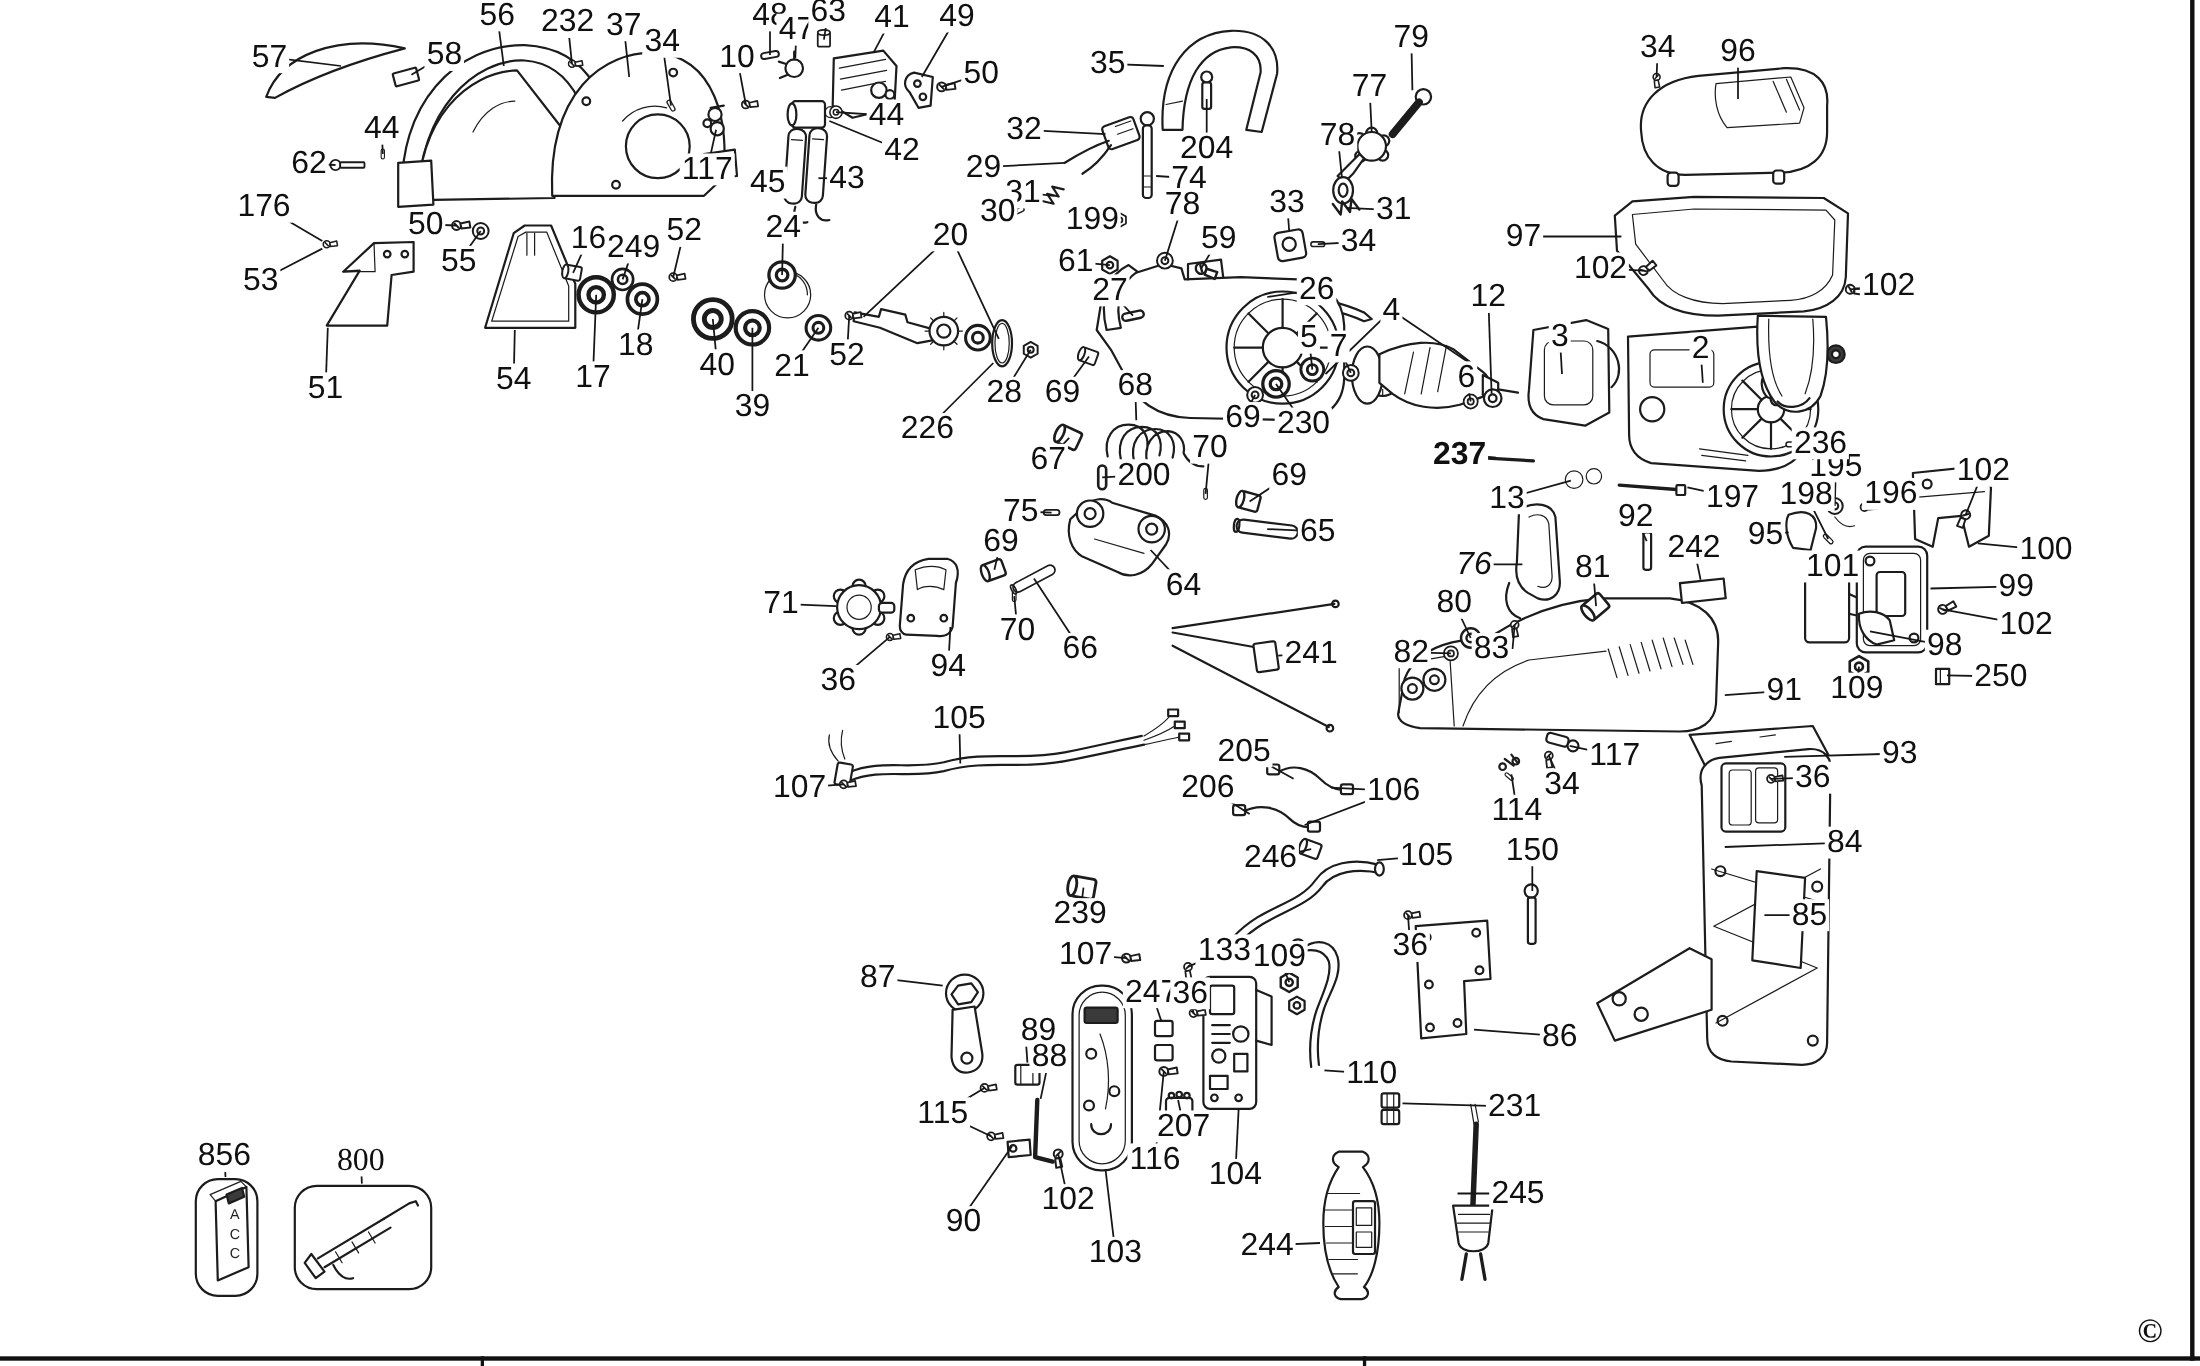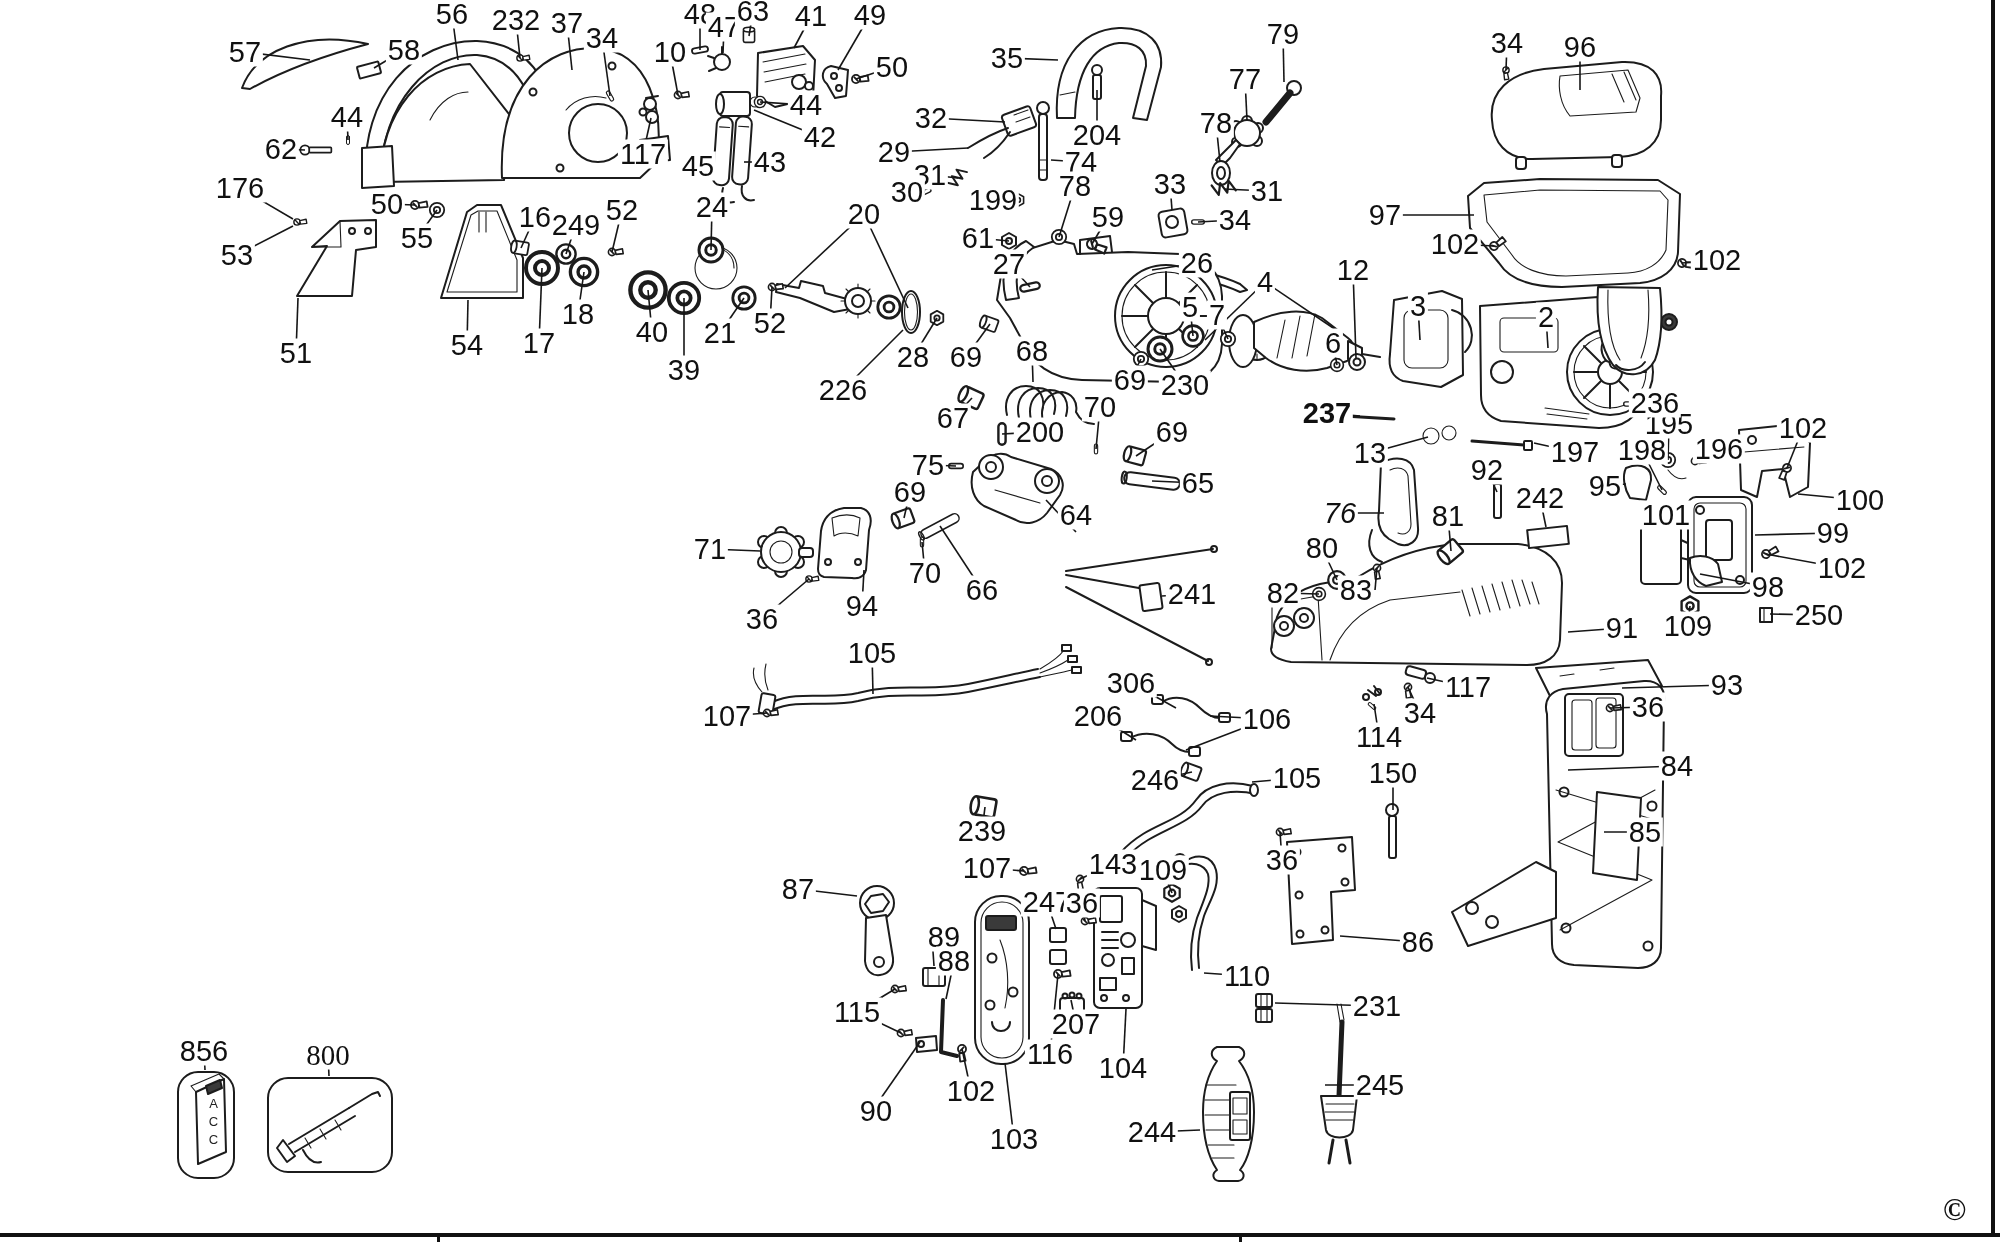--- a/index.html
+++ b/index.html
@@ -815,21 +815,21 @@
       <span class="lbl" style="left: 1130px; top: 380px;">69</span>
       <span class="lbl" style="left: 1185px; top: 385px;">230</span>
       <span class="lbl" style="left: 1100px; top: 407px;">70</span>
       <span class="lbl" style="left: 1172px; top: 432px;">69</span>
       <span class="lbl" style="left: 1198px; top: 483px;">65</span>
       <span class="lbl" style="left: 1040px; top: 432px;">200</span>
       <span class="lbl" style="left: 928px; top: 465px;">75</span>
       <span class="lbl" style="left: 910px; top: 492px;">69</span>
       <span class="lbl" style="left: 925px; top: 573px;">70</span>
       <span class="lbl" style="left: 982px; top: 590px;">66</span>
-      <span class="lbl" style="left: 1076px; top: 515px;">64</span>
+      <span class="lbl" style="left: 1076px; top: 532px;">64</span>
       <span class="lbl" style="left: 1327px; top: 413px; font-weight: bold;">237</span>
       <span class="lbl" style="left: 1370px; top: 453px;">13</span>
       <span class="lbl" style="left: 1575px; top: 452px;">197</span>
       <span class="lbl" style="left: 1487px; top: 470px;">92</span>
       <span class="lbl" style="left: 1540px; top: 498px;">242</span>
       <span class="lbl" style="left: 1669px; top: 424px;">195</span>
       <span class="lbl" style="left: 1642px; top: 450px;">198</span>
       <span class="lbl" style="left: 1719px; top: 449px;">196</span>
       <span class="lbl" style="left: 1655px; top: 403px;">236</span>
       <span class="lbl" style="left: 1605px; top: 486px;">95</span>
@@ -846,29 +846,29 @@
       <span class="lbl" style="left: 1448px; top: 516px;">81</span>
       <span class="lbl" style="left: 1322px; top: 548px;">80</span>
       <span class="lbl" style="left: 1283px; top: 593px;">82</span>
       <span class="lbl" style="left: 1356px; top: 590px; text-align: right;">83</span>
       <span class="lbl" style="left: 1192px; top: 594px;">241</span>
       <span class="lbl" style="left: 710px; top: 549px;">71</span>
       <span class="lbl" style="left: 862px; top: 606px;">94</span>
       <span class="lbl" style="left: 762px; top: 619px;">36</span>
       <span class="lbl" style="left: 872px; top: 653px;">105</span>
       <span class="lbl" style="left: 727px; top: 716px;">107</span>
-      <span class="lbl" style="left: 1131px; top: 683px;">306</span>
+      <span class="lbl" style="left: 1131px; top: 683px;">205</span>
       <span class="lbl" style="left: 1098px; top: 716px;">206</span>
       <span class="lbl" style="left: 1267px; top: 719px;">106</span>
       <span class="lbl" style="left: 1155px; top: 780px;">246</span>
       <span class="lbl" style="left: 1297px; top: 778px;">105</span>
       <span class="lbl" style="left: 982px; top: 831px;">239</span>
       <span class="lbl" style="left: 987px; top: 868px;">107</span>
       <span class="lbl" style="left: 798px; top: 889px;">87</span>
-      <span class="lbl" style="left: 1113px; top: 864px;">143</span>
+      <span class="lbl" style="left: 1113px; top: 864px;">133</span>
       <span class="lbl" style="left: 1163px; top: 870px;">109</span>
       <span class="lbl" style="left: 1047px; top: 902px;">247</span>
       <span class="lbl" style="left: 1082px; top: 903px;">36</span>
       <span class="lbl" style="left: 944px; top: 937px;">89</span>
       <span class="lbl" style="left: 954px; top: 961px;">88</span>
       <span class="lbl" style="left: 857px; top: 1012px;">115</span>
       <span class="lbl" style="left: 876px; top: 1111px;">90</span>
       <span class="lbl" style="left: 971px; top: 1091px;">102</span>
       <span class="lbl" style="left: 1014px; top: 1139px;">103</span>
       <span class="lbl" style="left: 1050px; top: 1054px;">116</span>

